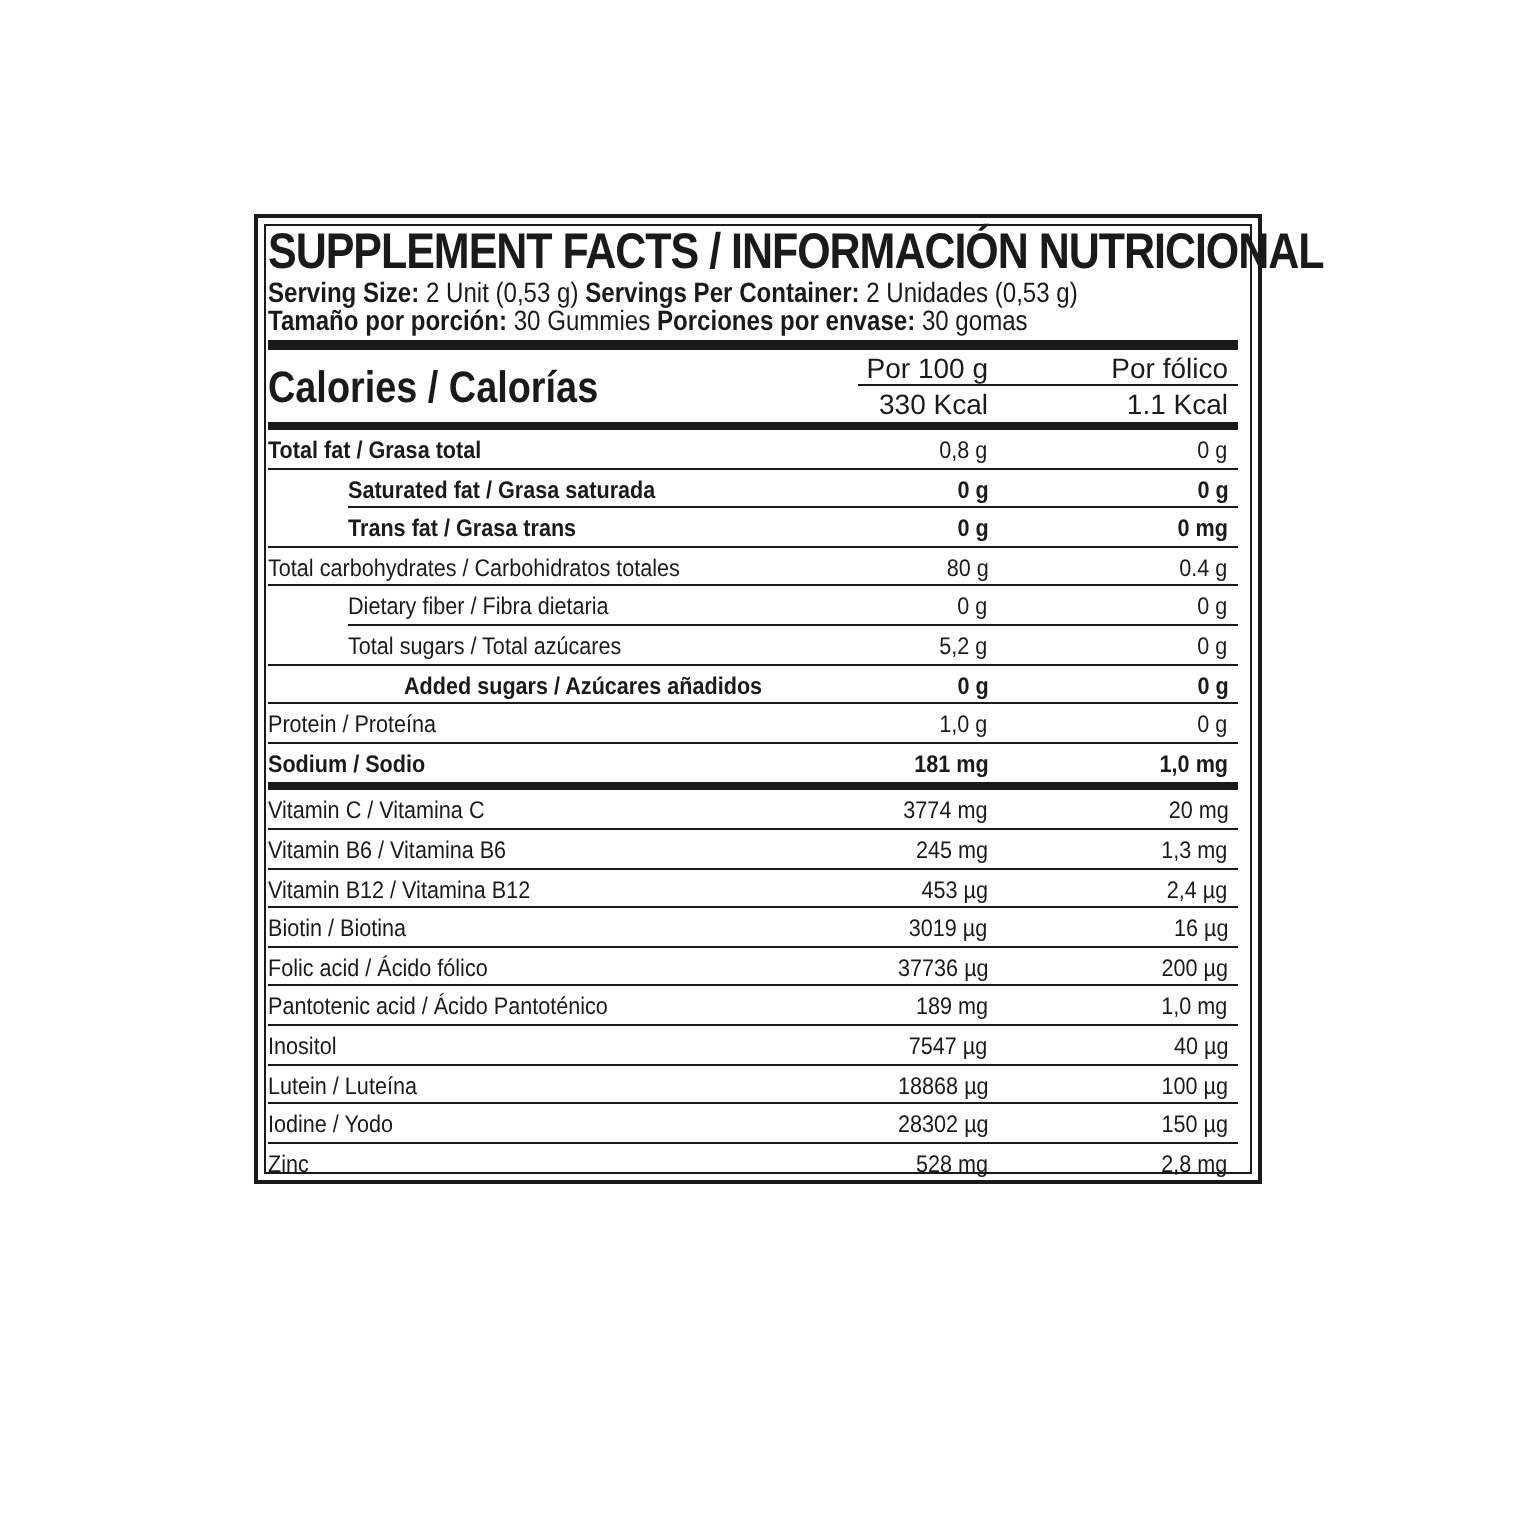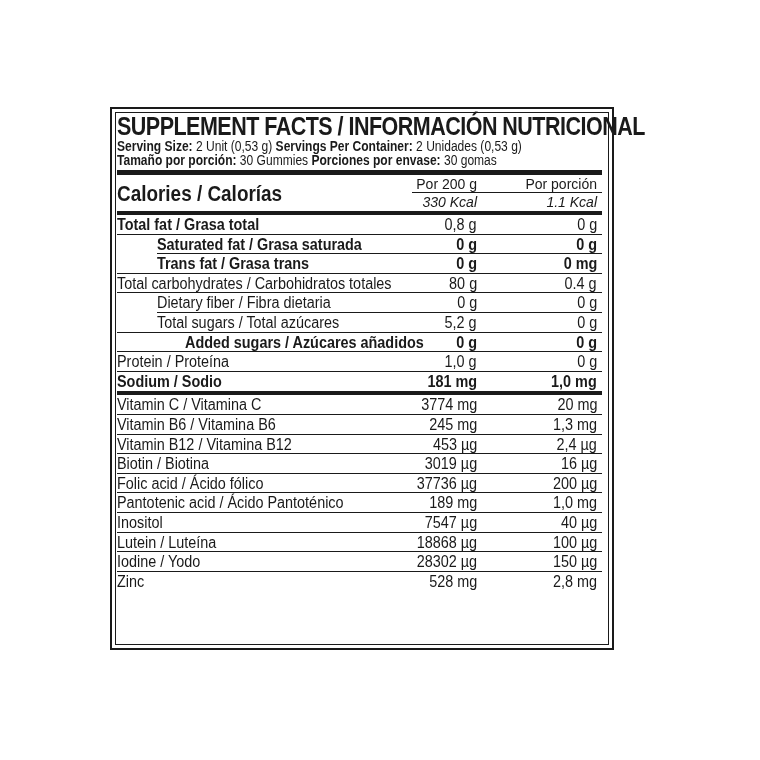--- a/index.html
+++ b/index.html
@@ -1,18 +1,18 @@
 <!DOCTYPE html>
 <html><head>
   <meta charset="utf-8">
   <style>
     html, body { margin: 0; padding: 0; background: #ffffff; }
     body { width: 760px; height: 760px; position: relative; font-family: "Liberation Sans", sans-serif; color: #1a1a1a; }
     .panel {
-      position: absolute; left: 110px; top: 107px; width: 504px; height: 543px;
+      position: absolute; left: 127px; top: 107px; width: 504px; height: 485px;
       border: 2px solid #1a1a1a; box-sizing: border-box;
     }
     .inner {
       position: absolute; left: 3px; top: 3px; right: 3px; bottom: 3px;
       border: 1px solid #1a1a1a;
     }
     .content { position: absolute; left: 5px; right: 10px; top: 4px; }
     .title {
       font-size: 25px; font-weight: bold; letter-spacing: -0.6px; line-height: 26px;
       transform: scaleX(0.86); transform-origin: left center; white-space: nowrap;
@@ -24,24 +24,24 @@
     .serv b { font-weight: bold; }
     .thick { height: 5px; background: #1a1a1a; }
     .cal-block { position: relative; height: 36px; }
     .cal-title {
       position: absolute; left: 0; top: 6px; font-size: 22px; font-weight: bold;
       transform: scaleX(0.86); transform-origin: left center; white-space: nowrap;
     }
     .cal-h1, .cal-v1 { position: absolute; right: 125px; font-size: 14px; white-space: nowrap; }
     .cal-h2, .cal-v2 { position: absolute; right: 5px; font-size: 14px; white-space: nowrap; }
     .cal-h1, .cal-h2 { top: 1px; }
-    .cal-v1, .cal-v2 { top: 19px; font-style: italic; }
+    .cal-v1, .cal-v2 { top: 19px; }
     .cal-line { position: absolute; left: 295px; right: 0; top: 17px; height: 1px; background: #1a1a1a; }
     .row {
-      position: relative; height: 19.6px; font-size: 16px; line-height: 20px; white-space: nowrap;
+      position: relative; height: 19.6px; font-size: 12px; line-height: 20px; white-space: nowrap;
     }
     .row .sep { position: absolute; left: 0; right: 0; bottom: 0; height: 1px; background: #1a1a1a; }
     .row.ind1 .sep { left: 40px; }
     .row.ind2 .sep { left: 40px; }
     .row .lbl { position: absolute; left: 0; top: 0; transform: scaleX(0.9); transform-origin: left center; }
     .row.ind1 .lbl { left: 40px; }
     .row.ind2 .lbl { left: 68px; }
     .row .v1 { position: absolute; right: 125px; top: 0; transform: scaleX(0.9); transform-origin: right center; }
     .row .v2 { position: absolute; right: 5px; top: 0; transform: scaleX(0.9); transform-origin: right center; }
     .row.bold .lbl, .row.bold .v1, .row.bold .v2 { font-weight: bold; }
@@ -52,22 +52,22 @@
 <div class="panel">
   <div class="inner"></div>
   <div class="content">
     <div class="title">SUPPLEMENT FACTS / INFORMACIÓN NUTRICIONAL</div>
     <div class="serv"><b>Serving Size:</b><span> 2 Unit (0,53 g) </span><b>Servings Per Container:</b><span> 2 Unidades  (0,53 g)</span></div>
     <div class="serv" style="margin-bottom:3px"><b>Tamaño por porción:</b><span> 30 Gummies </span><b>Porciones por envase:</b><span> 30 gomas</span></div>
     <div class="thick"></div>
 
     <div class="cal-block">
       <div class="cal-title">Calories / Calorías</div>
-      <div class="cal-h1">Por 200 g</div>
-      <div class="cal-h2">Por porción</div>
+      <div class="cal-h1">Por 100 g</div>
+      <div class="cal-h2">Por fólico</div>
       <div class="cal-line"></div>
       <div class="cal-v1">330 Kcal</div>
       <div class="cal-v2">1.1 Kcal</div>
     </div>
     <div class="thick" style="height:4px"></div>
 
     <div class="row bold">
         <span class="lbl">Total fat / Grasa total</span>
         <span class="v1" style="font-weight:normal">0,8 g</span>
         <span class="v2" style="font-weight:normal">0 g</span>

